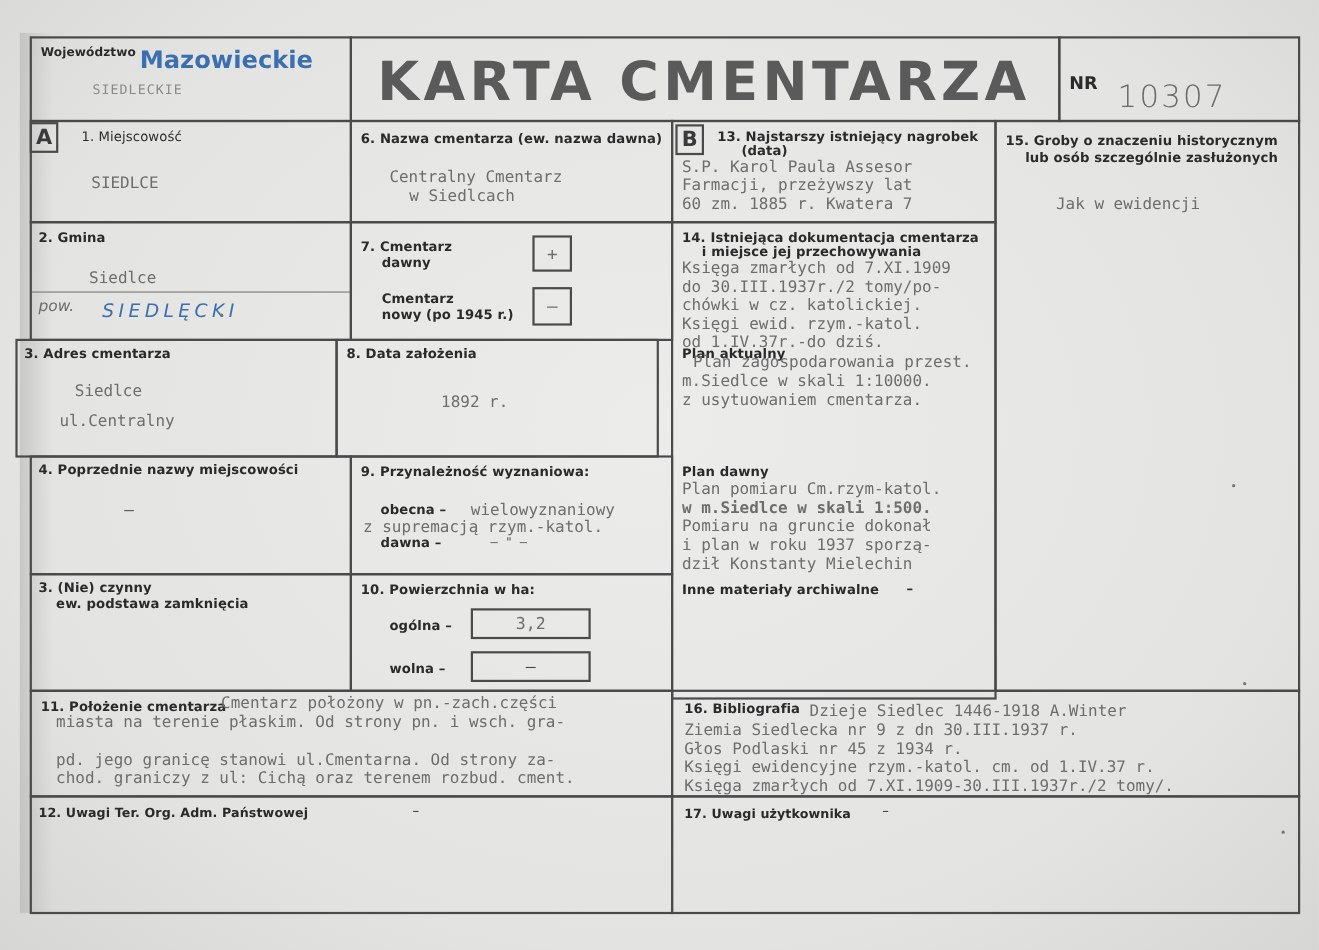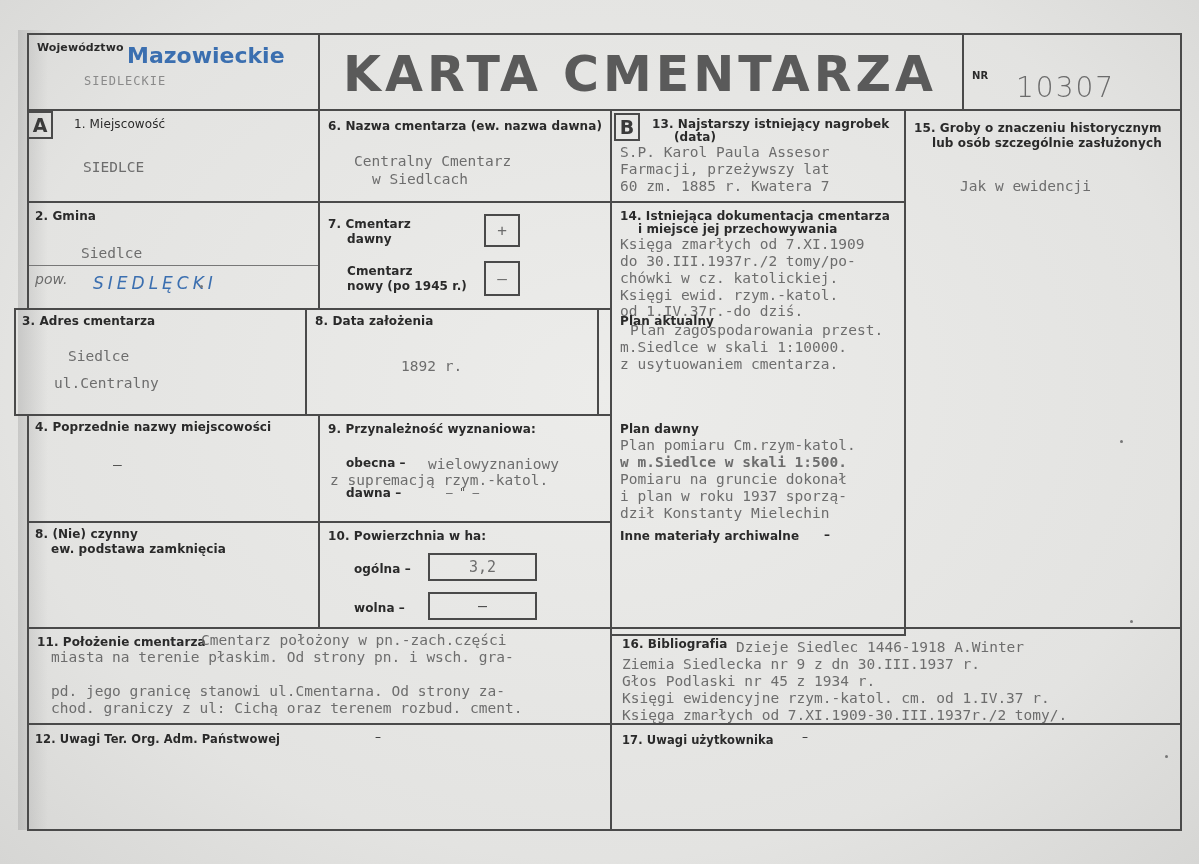--- a/index.html
+++ b/index.html
@@ -55,21 +55,21 @@
   <div class="edge-shadow"></div>
 
   <div class="cell" style="left:27px;top:33px;width:293px;height:78px;">
     <span class="lbl" style="left:8px;top:6px;font-size:11px;">Województwo</span>
     <span class="blue" style="position:absolute;left:98px;top:8px;font-size:22px;font-weight:bold;">Mazowieckie</span>
     <span class="tw" style="left:55px;top:38px;font-size:12px;color:#8a8a8a;letter-spacing:1px;">SIEDLECKIE</span>
   </div>
   <div class="cell" style="left:318px;top:33px;width:646px;height:78px;"></div>
   <div class="title">KARTA CMENTARZA</div>
   <div class="cell" style="left:962px;top:33px;width:220px;height:78px;">
-    <span class="lbl" style="left:8px;top:34px;font-size:10px;">NR</span>
+    <span class="lbl" style="left:8px;top:34px;font-size:16px;">NR</span>
     <span class="hand" style="position:absolute;left:52px;top:36px;font-size:28px;letter-spacing:2px;font-style:normal;font-weight:300;">10307</span>
   </div>
 
   <div class="cell" style="left:27px;top:109px;width:293px;height:94px;">
     <span class="lbl" style="left:45px;top:6px;font-weight:normal;font-size:12px;">1. Miejscowość</span>
     <span class="tw" style="left:54px;top:48px;">SIEDLCE</span>
   </div>
   <div class="boxletter" style="left:27px;top:111px;">A</div>
 
   <div class="cell" style="left:27px;top:201px;width:293px;height:109px;">
@@ -85,21 +85,21 @@
     <span class="tw" style="left:52px;top:38px;">Siedlce</span>
     <span class="tw" style="left:38px;top:65px;">ul.Centralny</span>
   </div>
 
   <div class="cell" style="left:27px;top:414px;width:293px;height:109px;">
     <span class="lbl" style="left:6px;top:4px;">4. Poprzednie nazwy miejscowości</span>
     <span class="tw dark" style="left:84px;top:40px;">–</span>
   </div>
 
   <div class="cell" style="left:27px;top:521px;width:293px;height:108px;">
-    <span class="lbl" style="left:6px;top:4px;">8. (Nie) czynny</span>
+    <span class="lbl" style="left:6px;top:4px;">3. (Nie) czynny</span>
     <span class="lbl" style="left:22px;top:19px;">ew. podstawa zamknięcia</span>
   </div>
 
   <div class="cell" style="left:318px;top:109px;width:294px;height:94px;">
     <span class="lbl" style="left:8px;top:8px;">6. Nazwa cmentarza (ew. nazwa dawna)</span>
     <span class="tw" style="left:34px;top:42px;">Centralny Cmentarz</span>
     <span class="tw" style="left:52px;top:60px;">w Siedlcach</span>
   </div>
 
   <div class="cell" style="left:318px;top:201px;width:294px;height:109px;">

